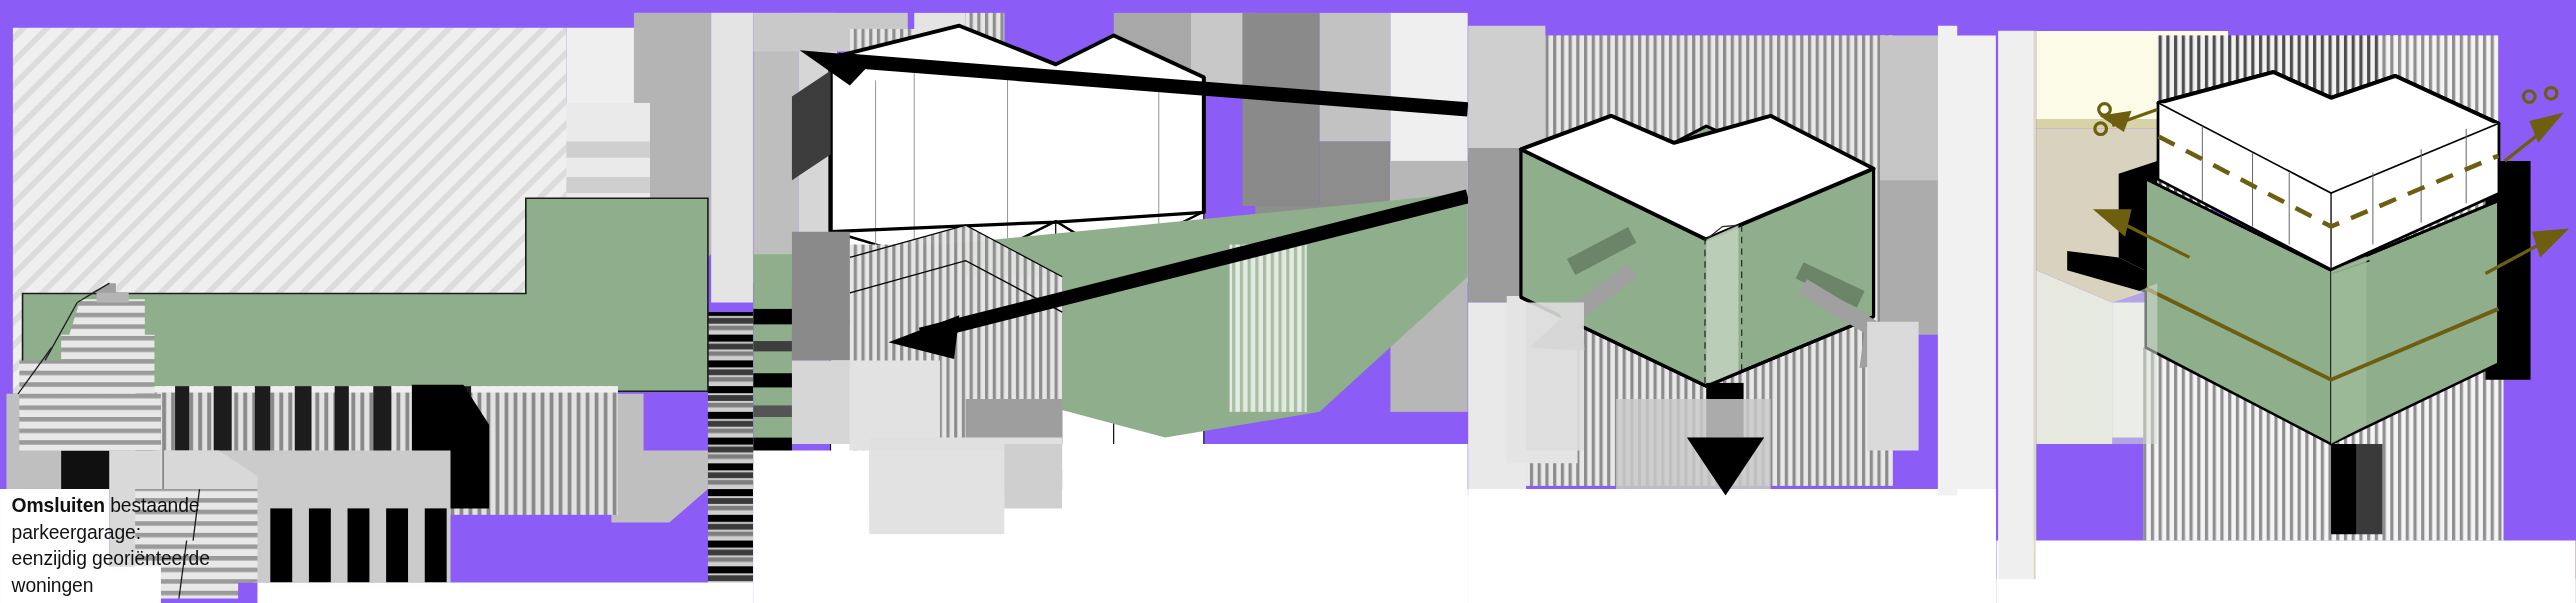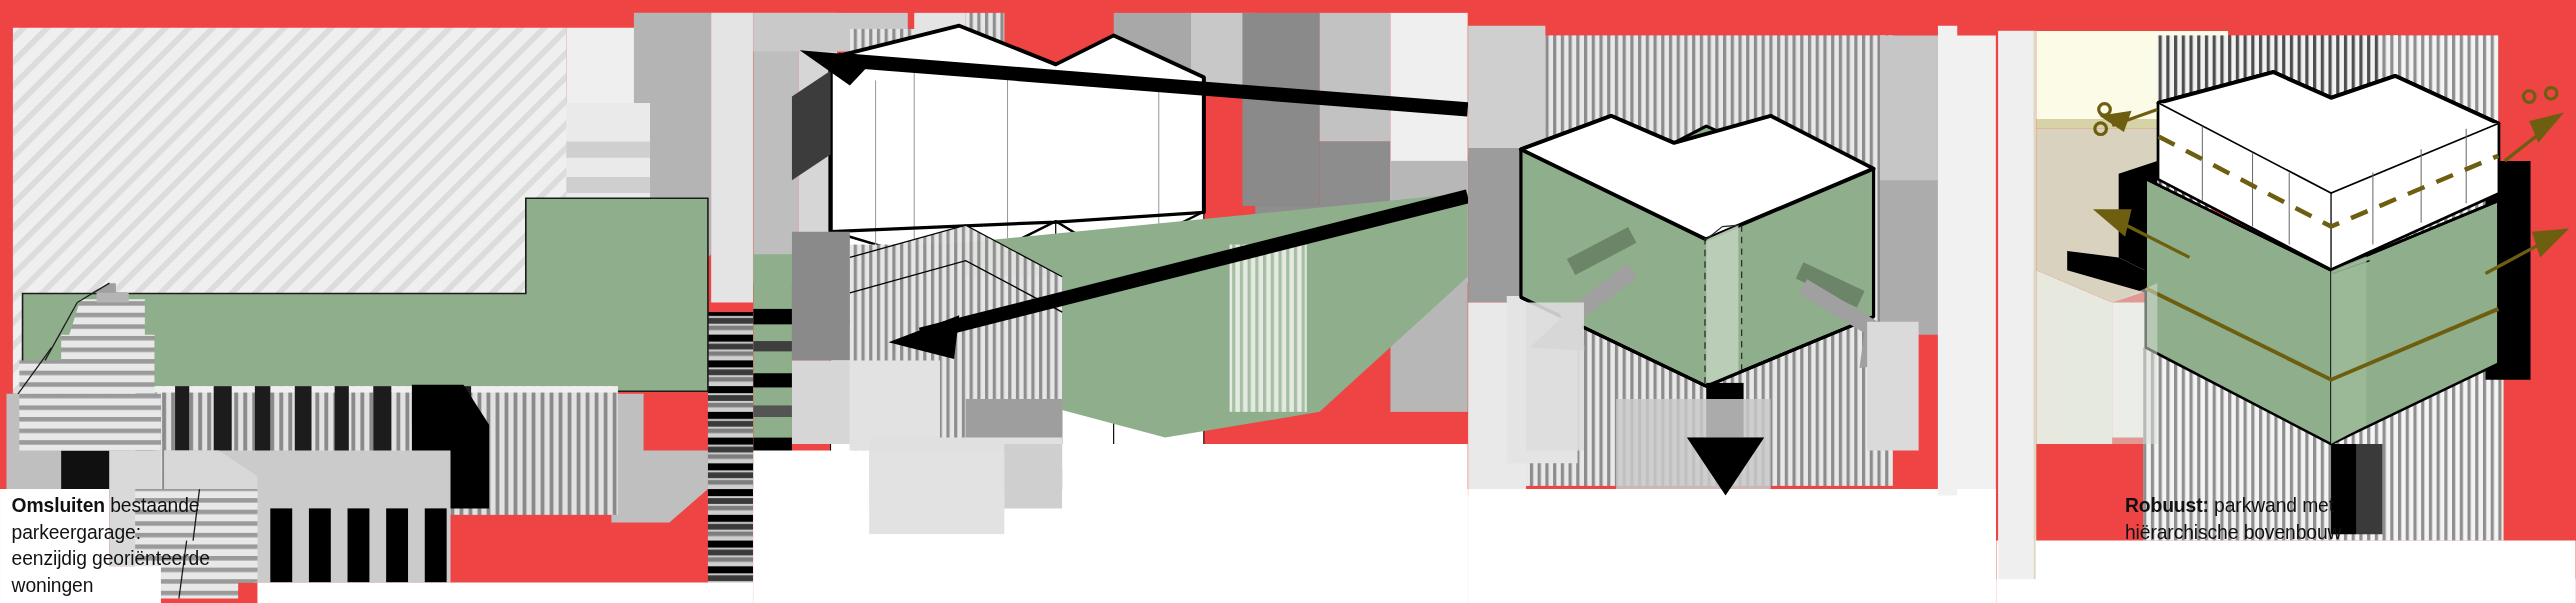--- a/index.html
+++ b/index.html
@@ -2,21 +2,21 @@
 <html style="font-size:10.3px"><head>
 <meta charset="utf-8">
 <style>
   html,body{margin:0;padding:0;background:#ffffff;}
   body{
     width:2576px;height:603px;
     font-family:"Liberation Sans", sans-serif;
     overflow:hidden;
     position:relative;
   }
-  .board{position:absolute;left:0;top:0;width:2576px;height:603px;background:#ef4444;}
+  .board{position:absolute;left:0;top:0;width:2576px;height:603px;background:#8b5cf6;}
   .panel{position:absolute;top:0;height:603px;overflow:hidden;}
   #panel-1{left:0;width:753px;}
   #panel-2{left:753px;width:715px;}
   #panel-3{left:1468px;width:528px;}
   #panel-4{left:1996px;width:580px;}
   .panel svg{position:absolute;left:0;top:0;}
   .caption{
     position:absolute;
     font-size:19.3px;
     line-height:1.38;
@@ -413,18 +413,16 @@
         <path d="M110,470 L180,470 L180,690 L110,690 Z" fill="#E4EAE2"></path>
       </g>
 
       <path d="M0,900 L900,900 L900,937 L0,937 Z" fill="#ffffff"></path>
       <path d="M0,840 L900,840 L900,937 L0,937 Z" fill="#ffffff"></path>
       <rect x="3" y="48" width="55" height="852" fill="#EFEFEF"></rect>
       <rect x="58" y="48" width="3" height="852" fill="#DED8C2"></rect>
       <path d="M62,690 L900,690 L900,937 L62,937 Z" fill="none"></path>
     </svg>
 
-    <div class="caption" id="caption-4"><b>Robuust:</b><span> parkwand met
-hiërarchische bovenbouw</span></div>
   </div>
 
 </div>
 
 
 </body></html>

